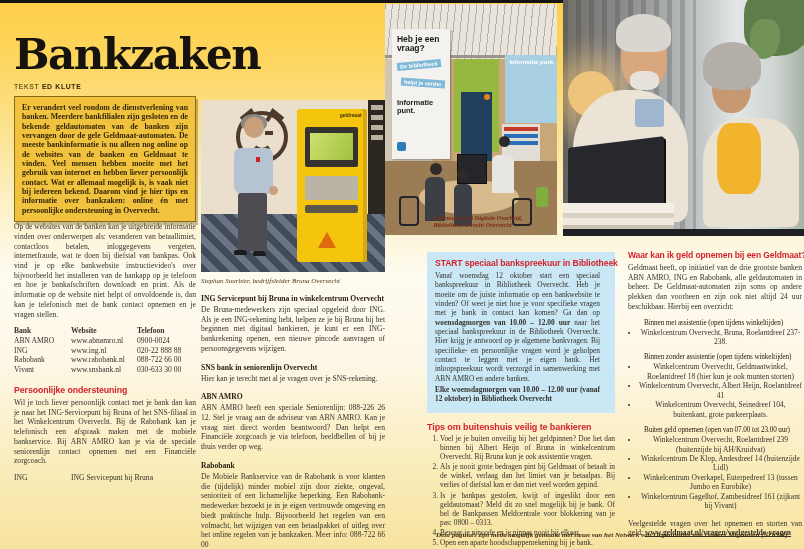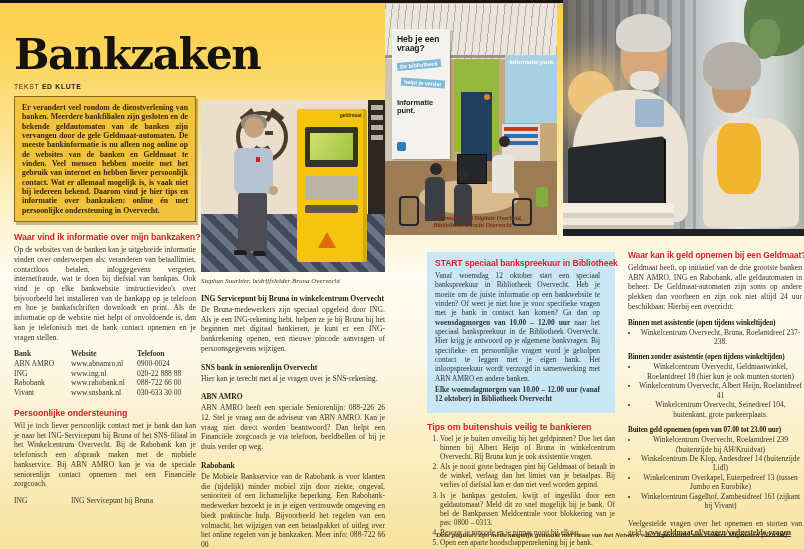--- a/index.html
+++ b/index.html
@@ -116,21 +116,21 @@
   #col3{position:absolute;left:427px;top:252px;width:188px;}
   .bluebox{background:#c9e7f5;padding:6px 15px 7px 8px;}
   .bluebox .redh{font-size:8.6px;white-space:nowrap;}
   .bluebox .para{font-size:7.4px;line-height:1.26;}
   #col3 .tips-h{margin:9px 0 2px 0;font-size:9px;white-space:nowrap;}
   .tipslist{margin:0;padding:0 0 0 13px;}
   .tipslist li{font-size:7.4px;line-height:1.24;text-align:justify;color:#35322c;margin-bottom:1px;}
   
   #col4{position:absolute;left:628px;top:250px;width:174px;}
   #col4 .redh{font-size:8.5px;white-space:nowrap;}
-  .gtitle{font-weight:bold;font-size:7.2px;color:#241c0c;margin-top:7px;letter-spacing:-0.1px;}
+  .gtitle{font-weight:normal;font-size:7.2px;color:#241c0c;margin-top:7px;letter-spacing:-0.1px;margin-left:16px;}
   #col4 ul{margin:1px 0 0 0;padding:0 0 0 11px;text-align:center;}
   #col4 li{font-size:7.5px;line-height:1.26;color:#35322c;}
   .faq{margin-top:8px;}
   .link{font-weight:bold;text-decoration:underline;color:#35322c;cursor:pointer;}
   
   .footer{position:absolute;left:436px;top:531px;font-style:italic;font-weight:bold;
     font-size:7.1px;color:#3f2f14;white-space:nowrap;}
 </style>
 </head>
 <body>
@@ -139,21 +139,20 @@
   <div class="topbar"></div>
 
   <section id="col1">
     <h1 class="title">Bankzaken</h1>
     <div class="byline">
       <span>TEKST</span>
       <b>ED KLUTE</b>
     </div>
     <div class="intro-box">Er verandert veel rondom de dienstverlening van banken. Meerdere bankfilialen zijn gesloten en de bekende geldautomaten van de banken zijn vervangen door de gele Geldmaat-automaten. De meeste bankinformatie is nu alleen nog online op de websites van de banken en Geldmaat te vinden. Veel mensen hebben moeite met het gebruik van internet en hebben liever persoonlijk contact. Wat er allemaal mogelijk is, is vaak niet bij iedereen bekend. Daarom vind je hier tips en informatie over bankzaken: online én met persoonlijke ondersteuning in Overvecht.</div>
 
-    <h3 class="redh nowrap">Waar vind ik informatie over mijn bankzaken?</h3>
     <p class="para">Op de websites van de banken kan je uitgebreide informatie vinden over onderwerpen als: veranderen van betaallimiet, contactloos betalen, inloggegevens vergeten, internetfraude, wat te doen bij diefstal van bankpas. Ook vind je op elke bankwebsite instructievideo's over bijvoorbeeld het installeren van de bankapp op je telefoon en hoe je bankafschriften downloadt en print. Als de informatie op de website niet helpt of onvoldoende is, dan kan je telefonisch met de bank contact opnemen en je vragen stellen.</p>
 
     <div class="t3">
       <span class="thead">Bank</span>
       <span class="thead">Website</span>
       <span class="thead">Telefoon</span>
       <span>ABN AMRO</span>
       <span>www.abnamro.nl</span>
       <span>0900-0024</span>
       <span>ING</span>

